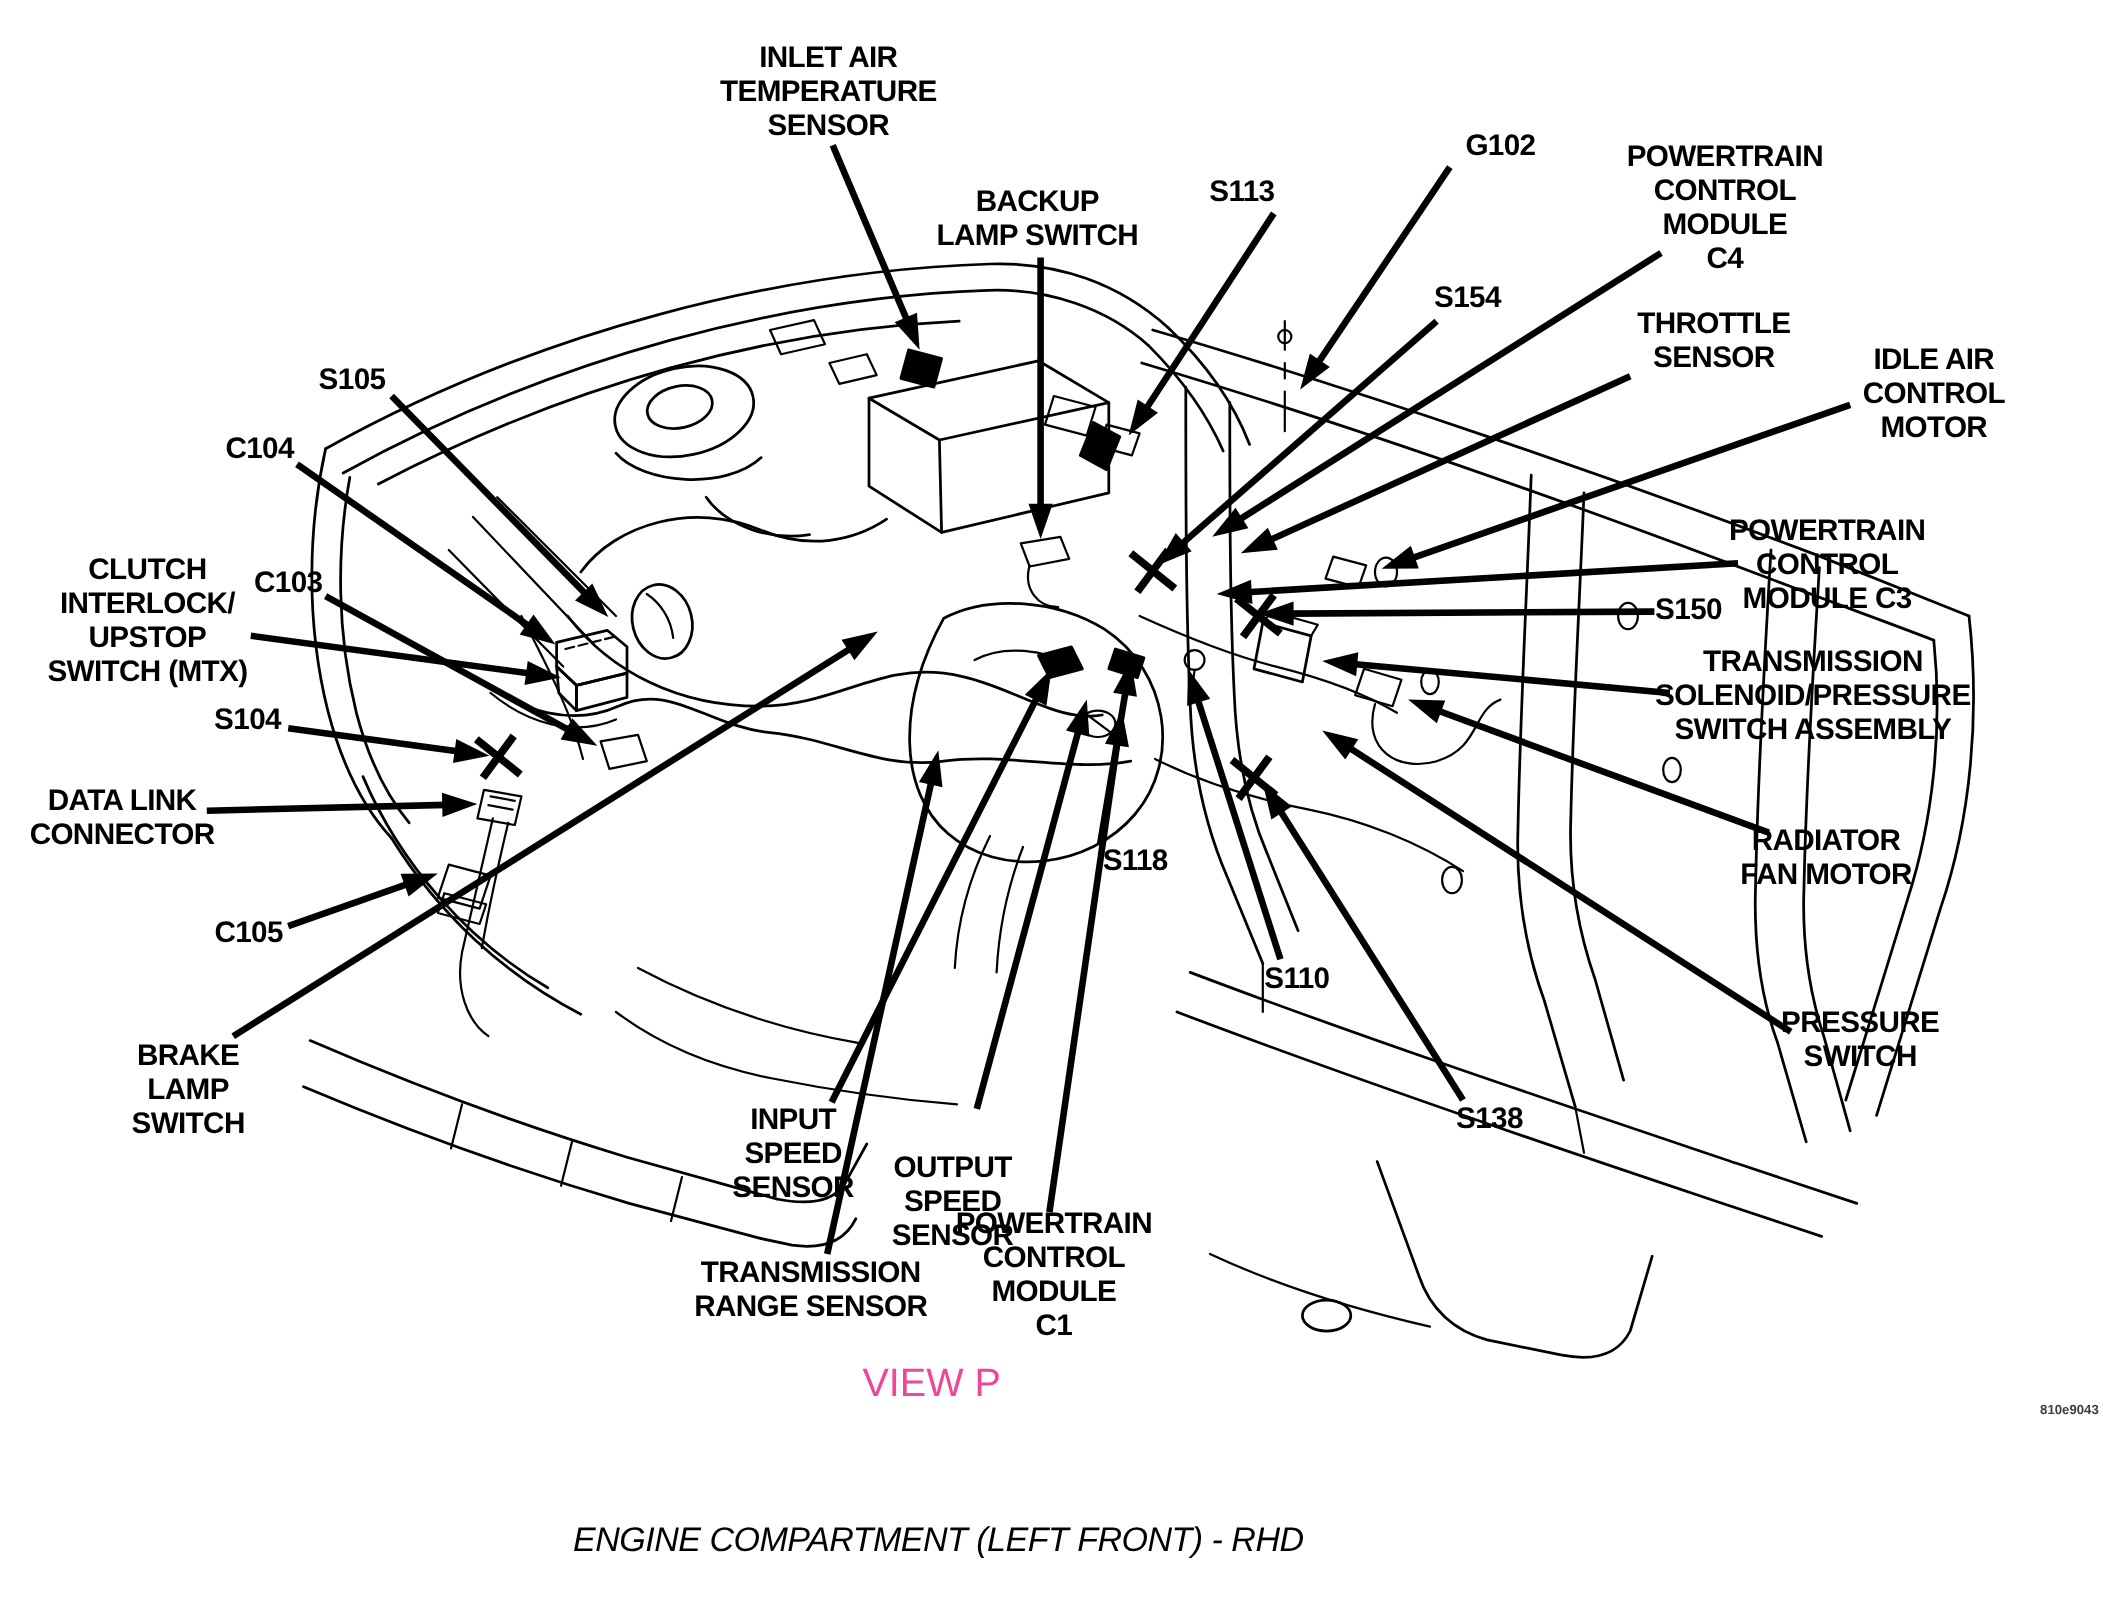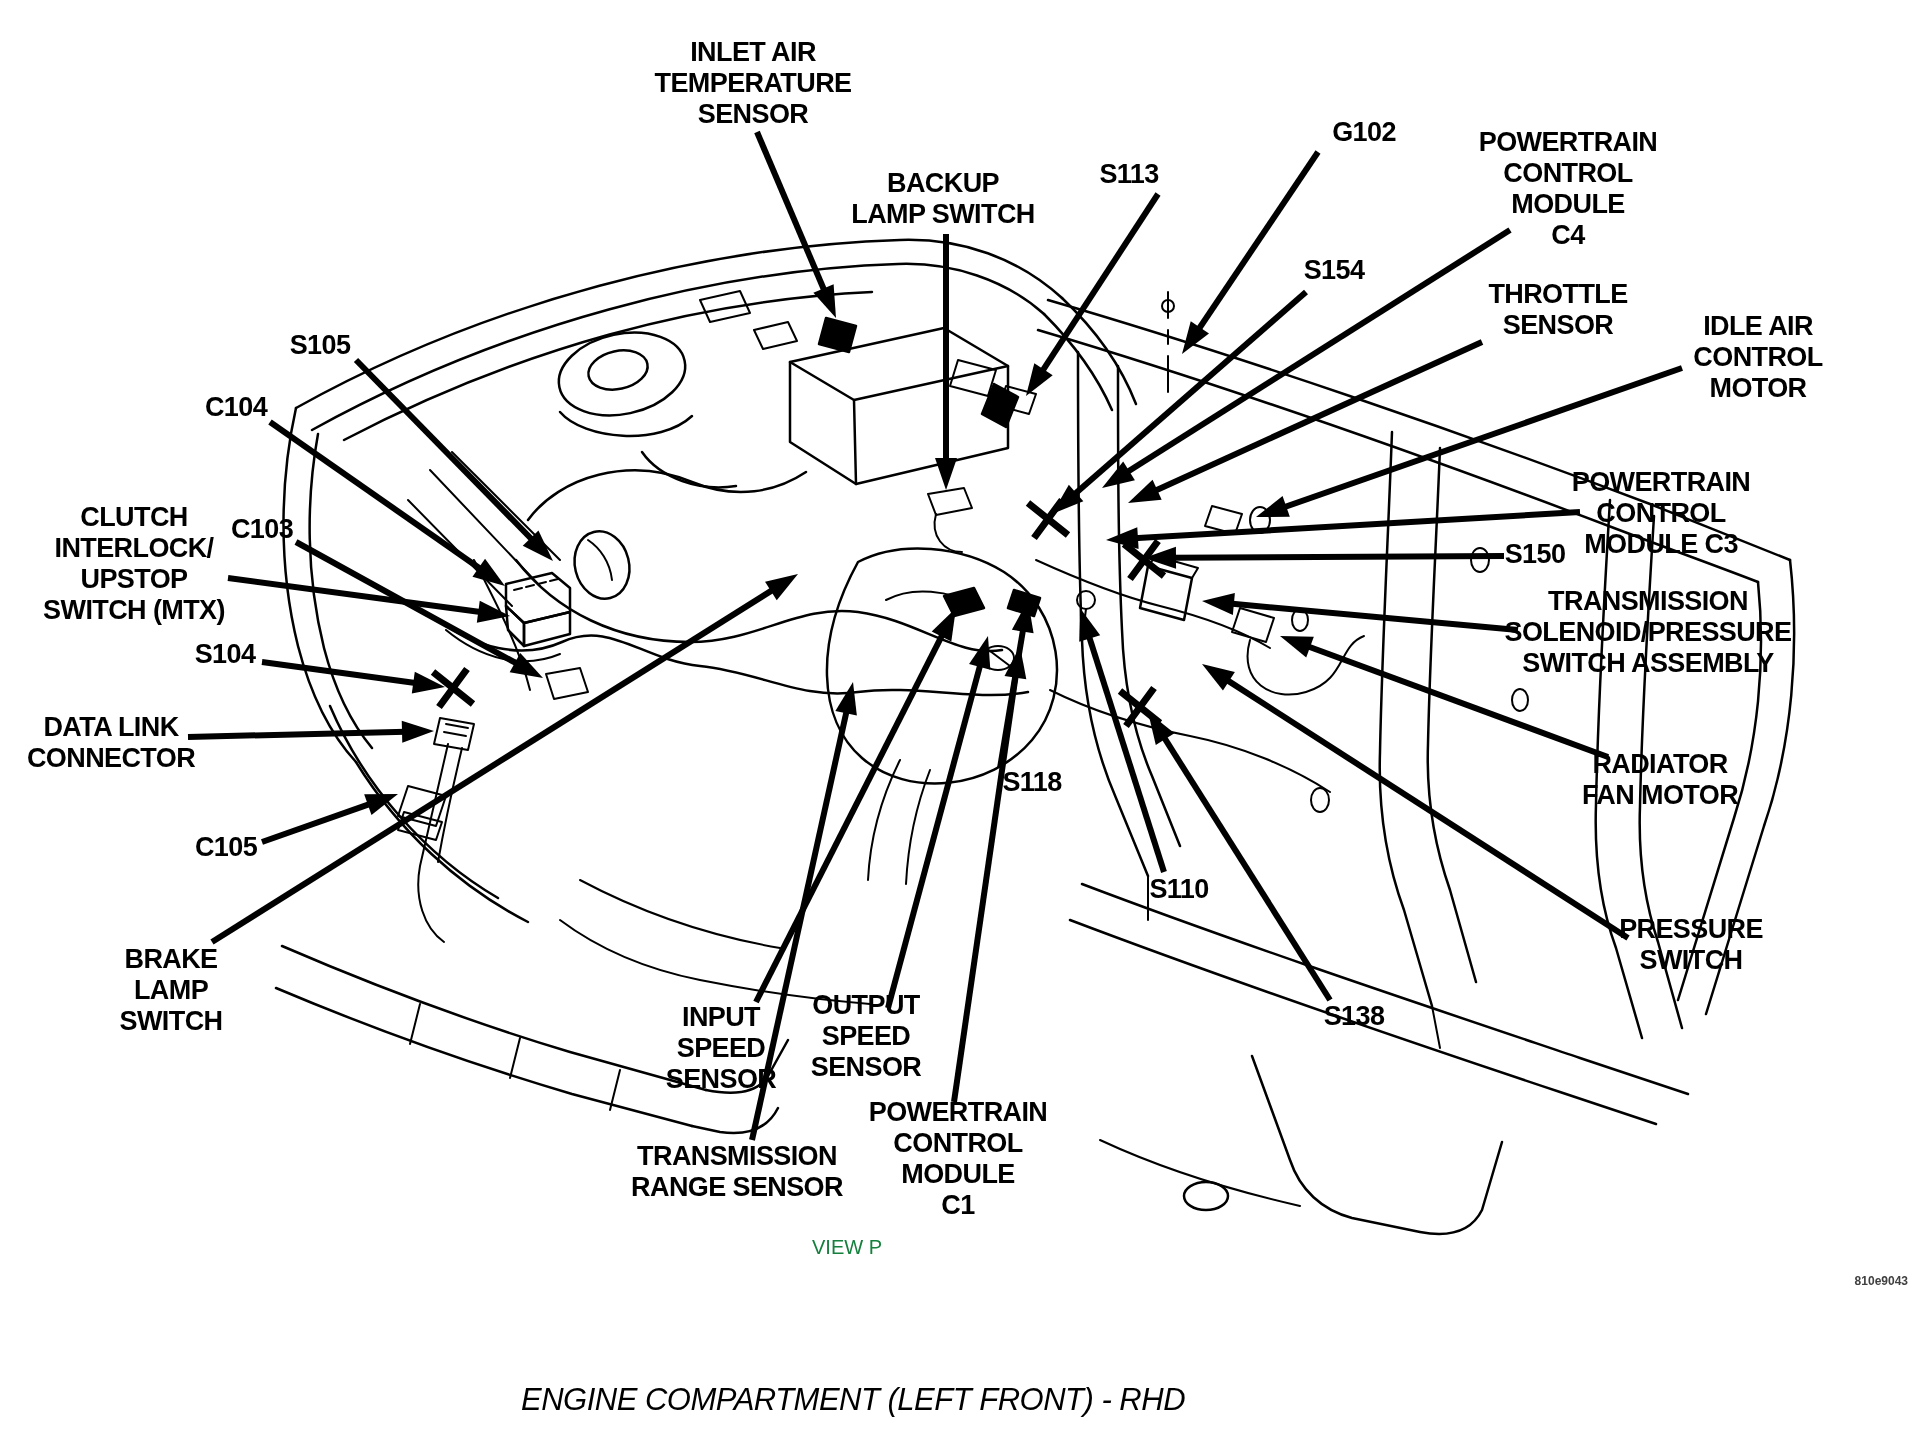--- a/index.html
+++ b/index.html
@@ -7,21 +7,21 @@
           font-family:"Liberation Sans",sans-serif;}
   #diagram-svg{position:absolute;left:0;top:0;}
   #drawing path, #drawing ellipse, #drawing circle, #drawing line{vector-effect:none;}
   #overlay line{stroke:#000;stroke-width:6;}
   #overlay .arrowhead{fill:#000;stroke:none;}
   #overlay .xmark{stroke:#000;stroke-width:7;fill:none;}
   #labels{position:absolute;left:0;top:0;width:1912px;height:1456px;padding-left:31px;}
   .callout{position:absolute;width:440px;margin:0;text-align:center;
            font-weight:bold;font-size:27px;line-height:31px;letter-spacing:-0.6px;color:#000;
            white-space:nowrap;}
-  .view-label{position:absolute;width:240px;text-align:center;font-size:20px;color:#15803d;}
+  .view-label{position:absolute;width:240px;text-align:center;font-size:36px;color:#ec4899;}
   .figure-code{position:absolute;width:220px;text-align:right;font-weight:bold;font-size:12px;color:#404040;}
   .caption{position:absolute;width:1000px;text-align:center;font-weight:normal;font-style:italic;
            font-size:31px;letter-spacing:-0.5px;color:#000;}
 </style>
 </head>
 <body>
 
 <div id="canvas">
 
   <svg id="diagram-svg" width="1912" height="1456" viewBox="0 0 1912 1456">
@@ -310,21 +310,21 @@
         <div>S110</div>
       </div>
       <div class="callout" style="left: 1134px; top: 1001px;">
         <div>S138</div>
       </div>
       <div class="callout" style="left: 501px; top: 1002px;">
         <div>INPUT</div>
         <div>SPEED</div>
         <div>SENSOR</div>
       </div>
-      <div class="callout" style="left: 646px; top: 990px;">
+      <div class="callout" style="left: 646px; top: 1046px;">
         <div>OUTPUT</div>
         <div>SPEED</div>
         <div>SENSOR</div>
       </div>
       <div class="callout" style="left: 517px; top: 1141px;">
         <div>TRANSMISSION</div>
         <div>RANGE SENSOR</div>
       </div>
       <div class="callout" style="left: 738px; top: 1097px;">
         <div>POWERTRAIN</div>

